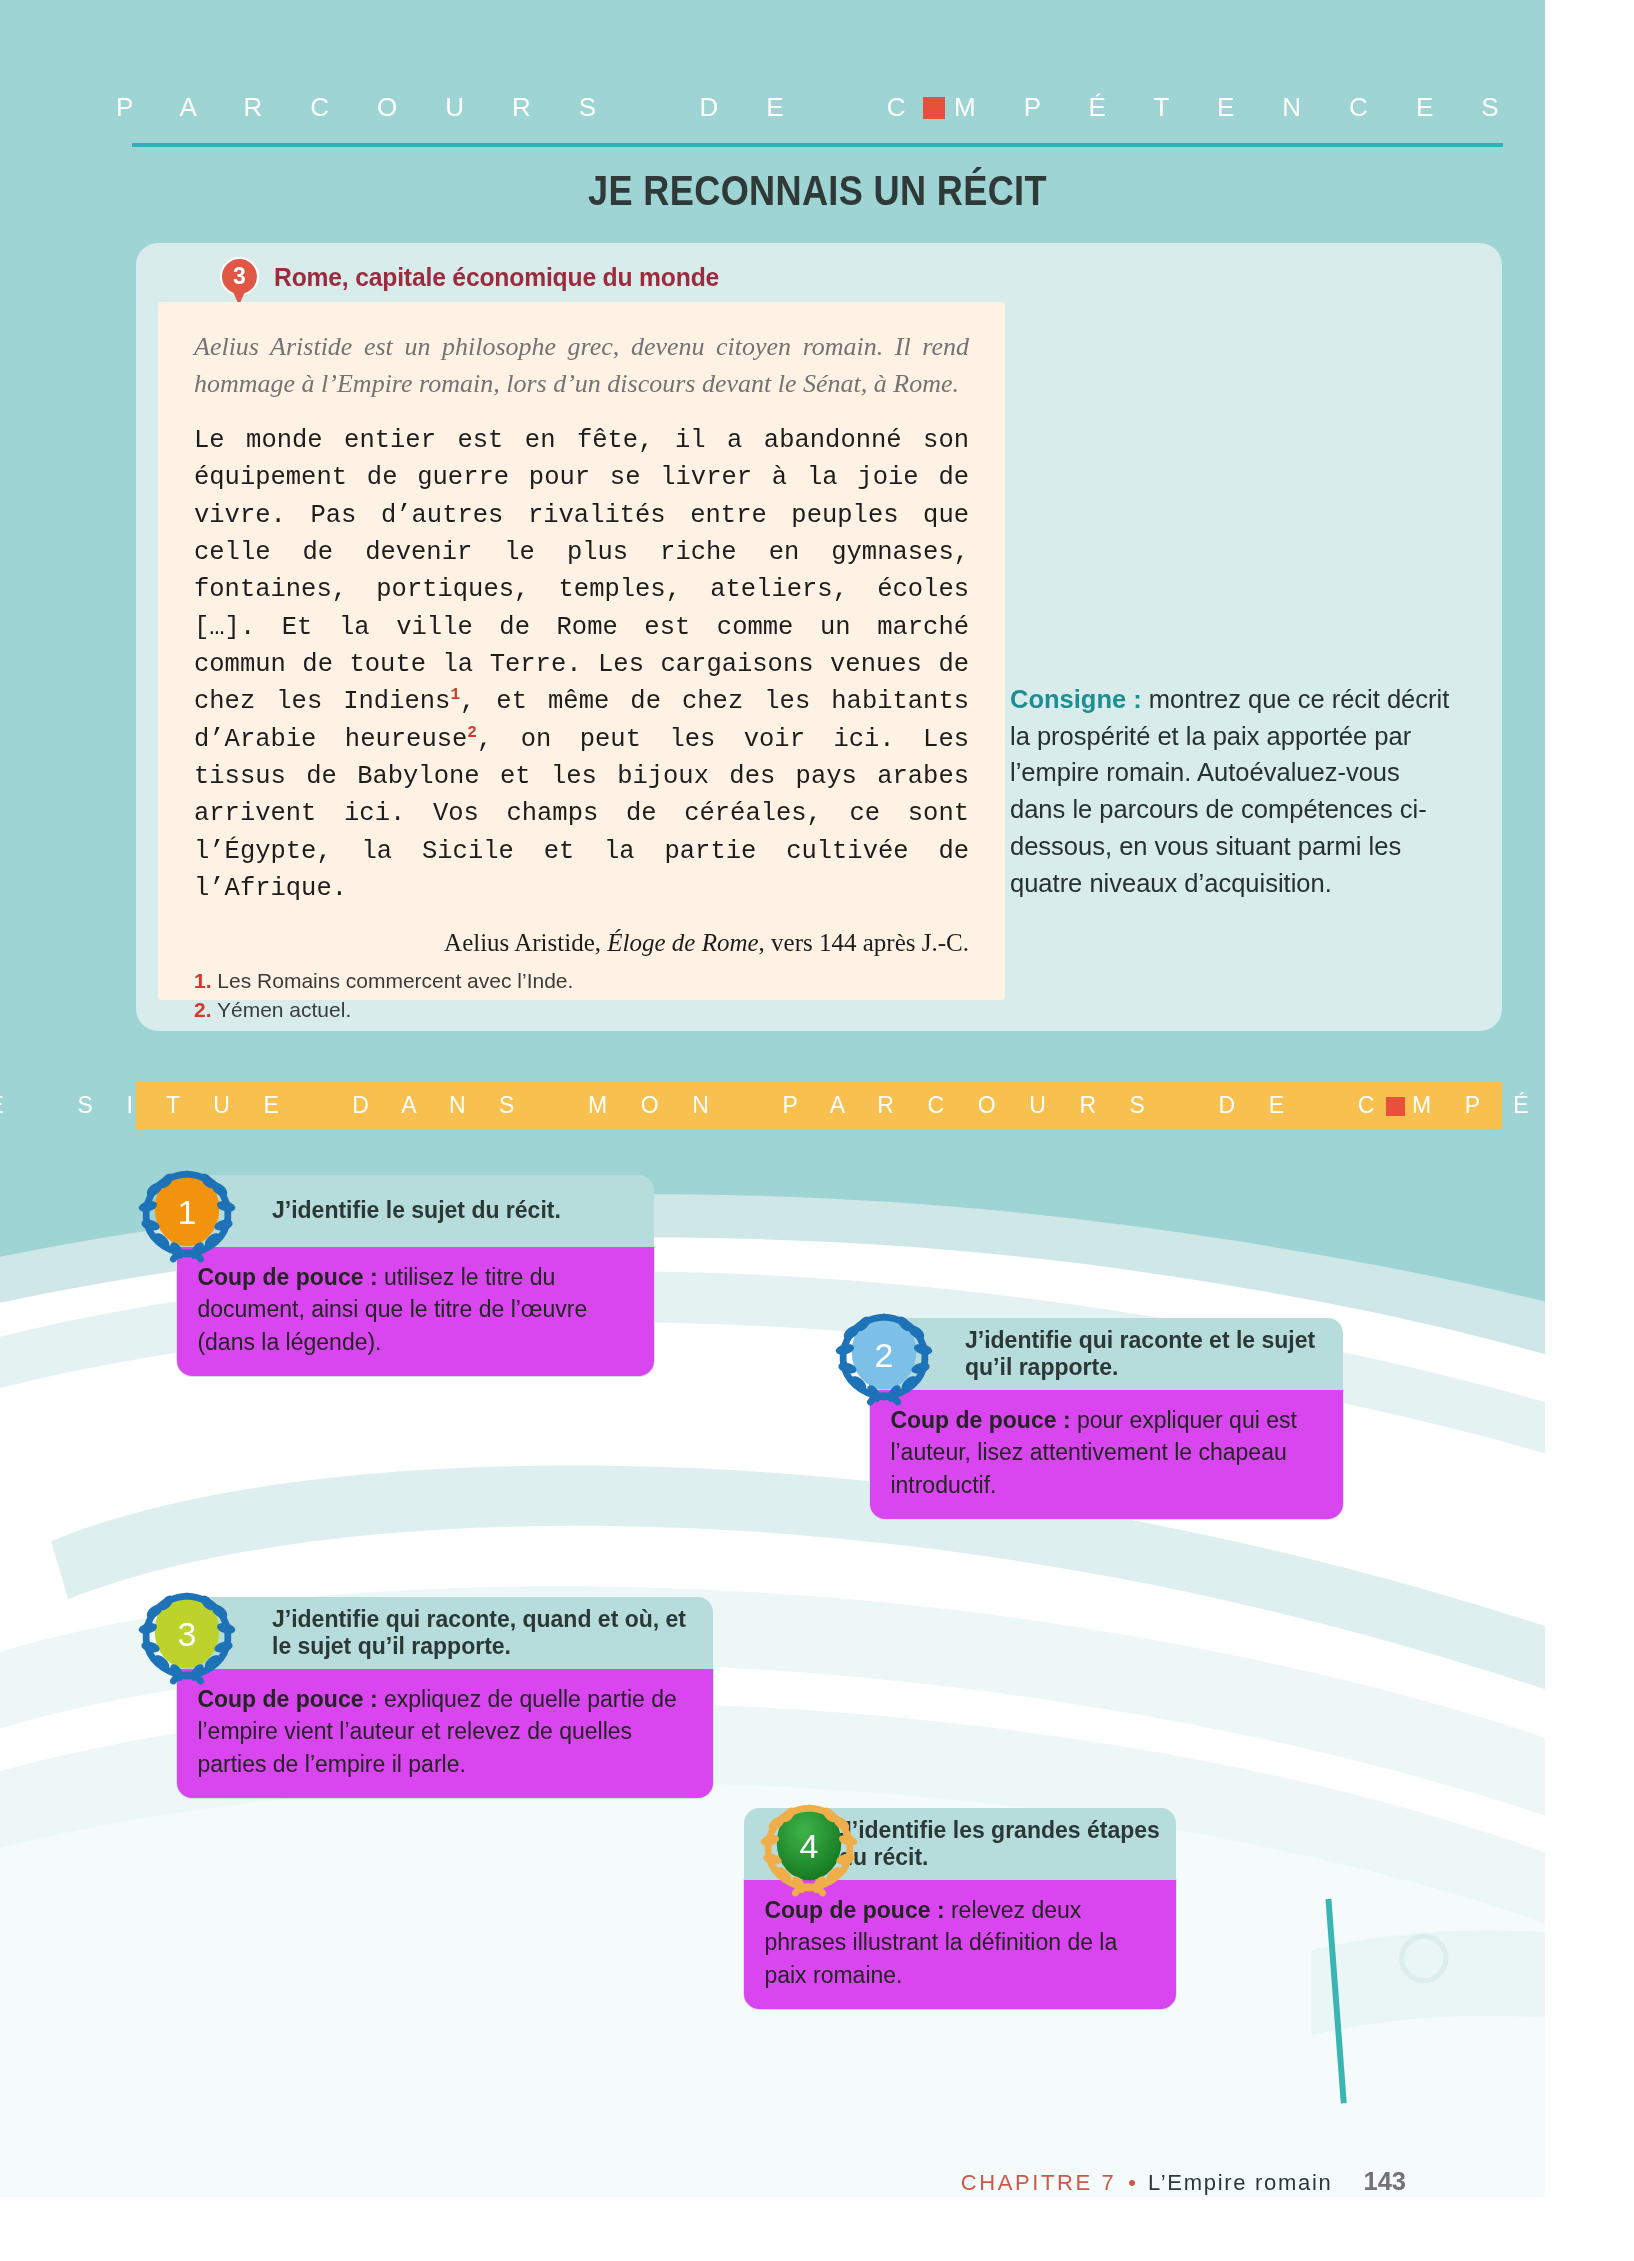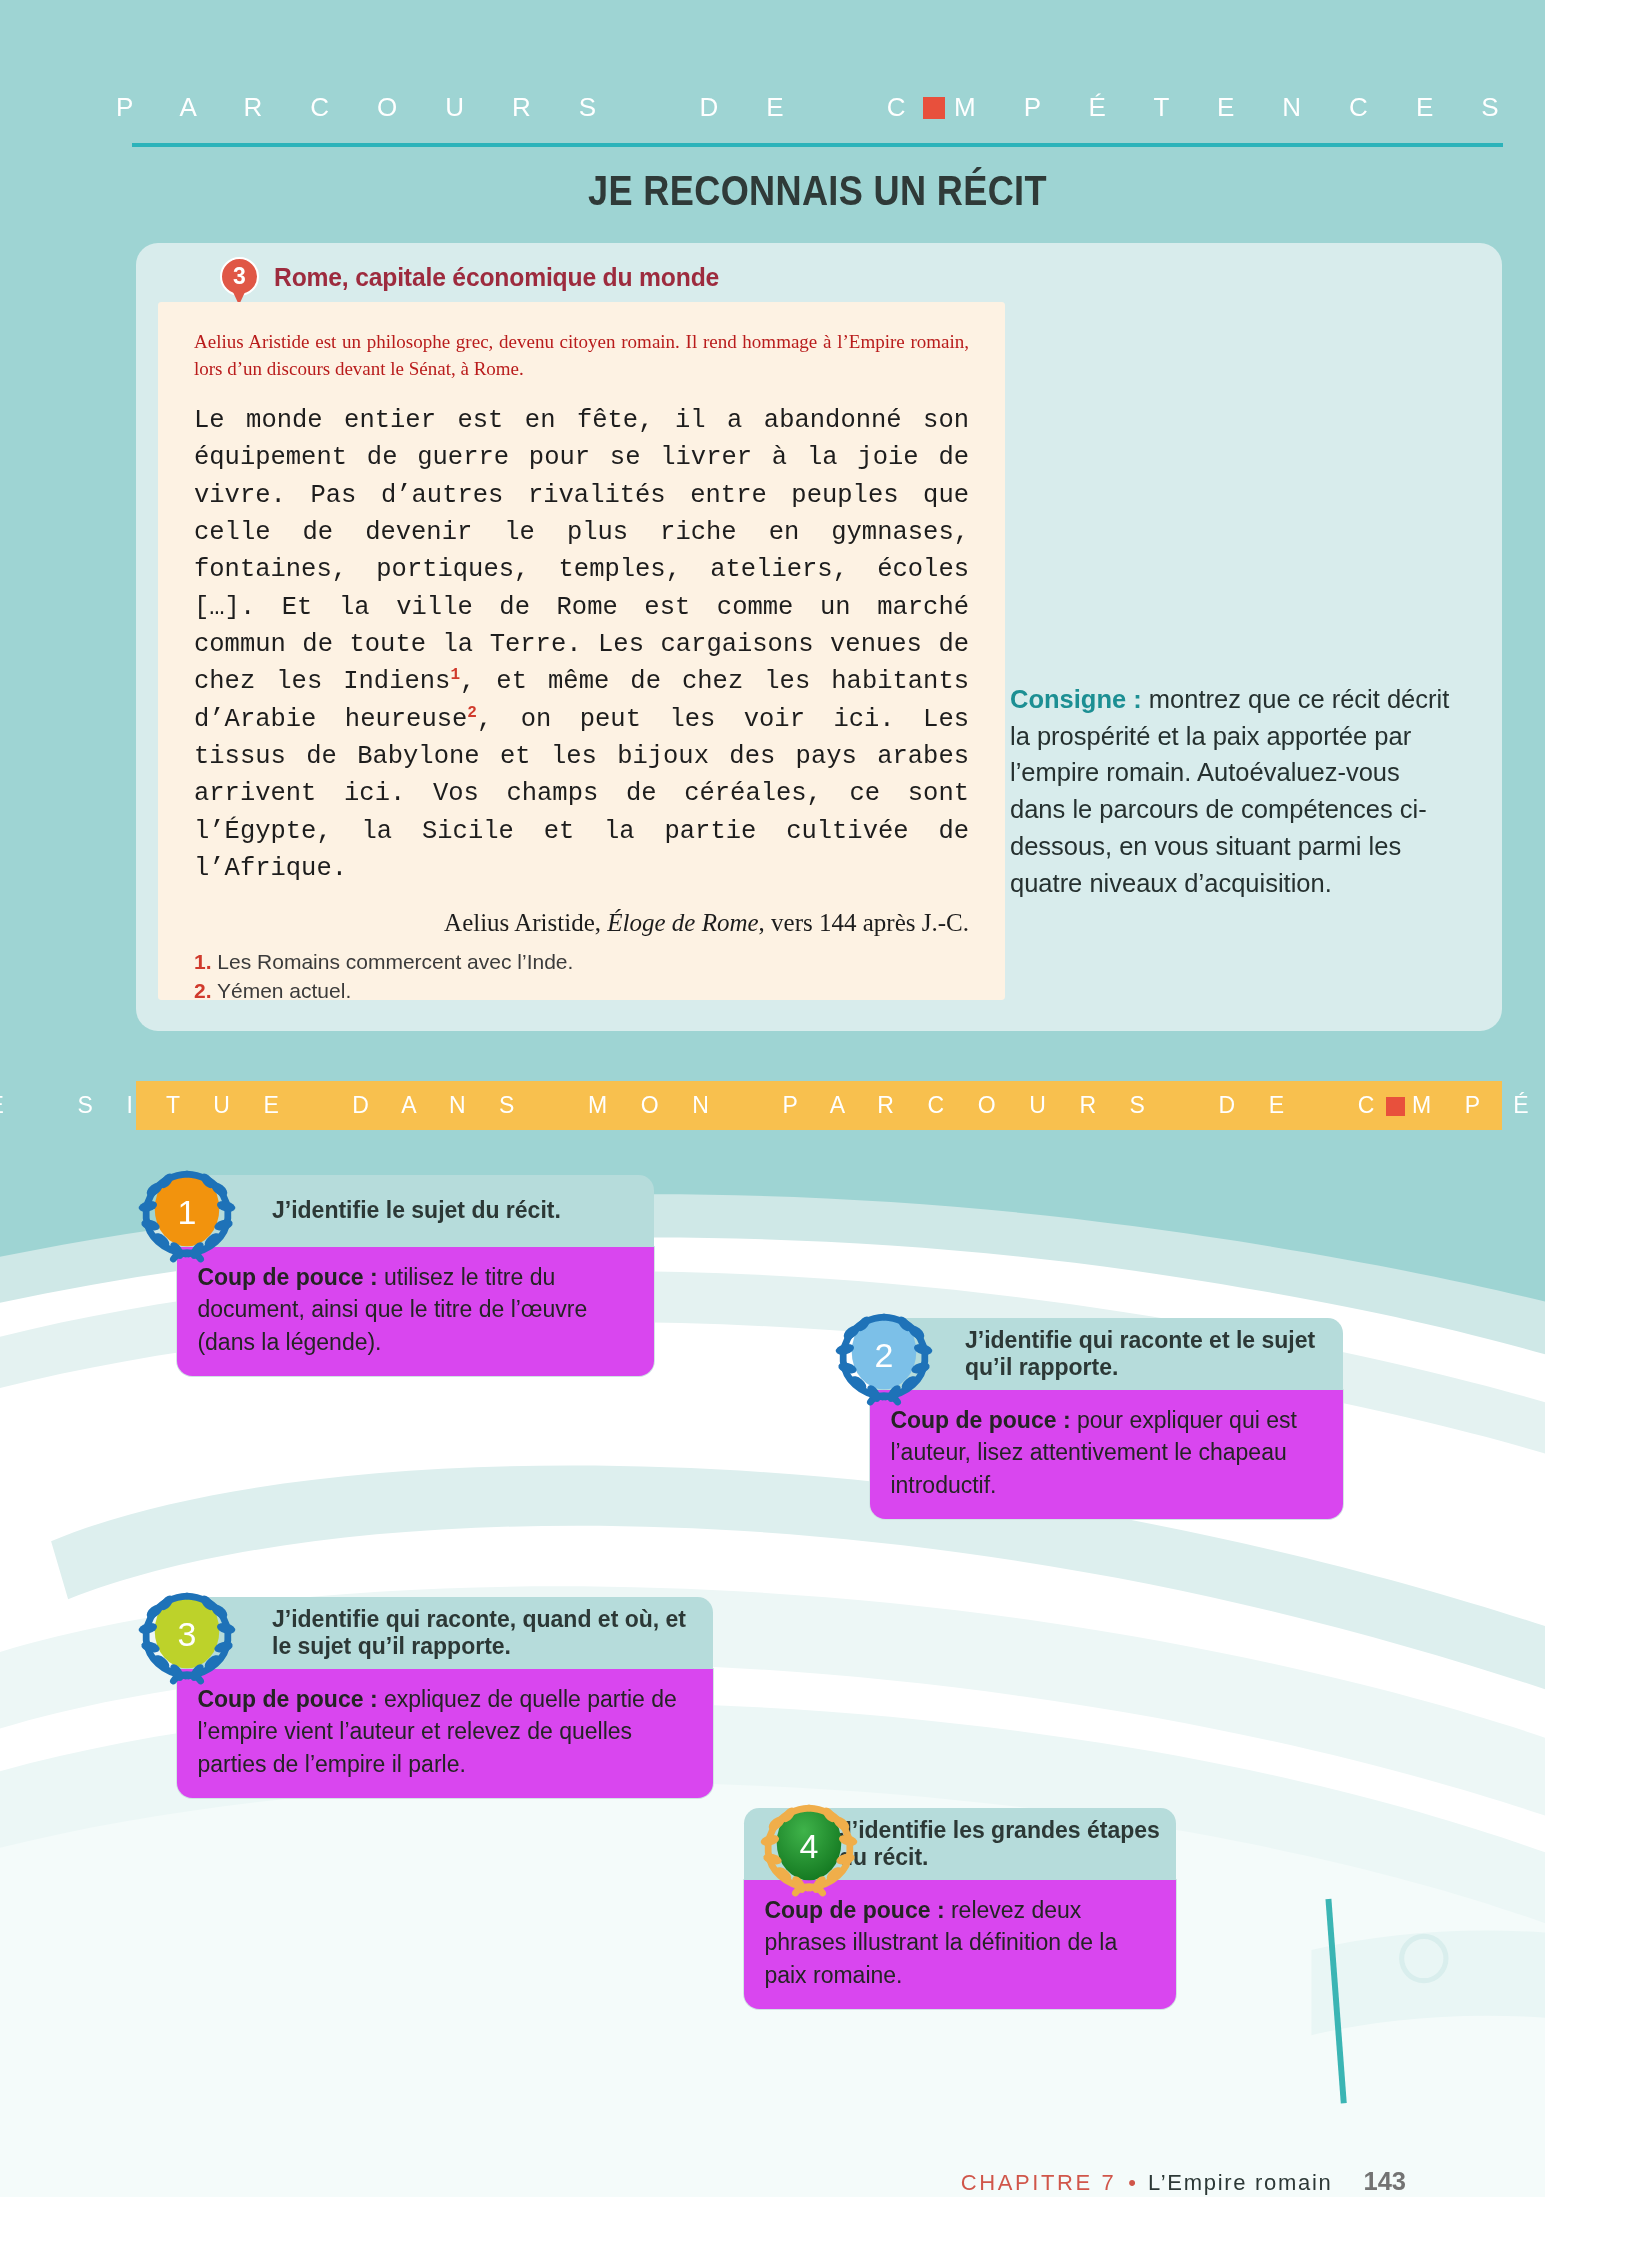--- a/index.html
+++ b/index.html
@@ -79,21 +79,21 @@
     transform:scaleX(0.95); transform-origin:left top;
   }
 
   .doc-body {
     position:absolute; left:158px; top:302px; width:847px; height:698px;
     background:#fdf2e3; border-radius:3.4px;
     padding:27px 36px 22px 36px;
   }
   .src-intro {
     font-family:"Liberation Serif", serif;
-    font-size:19px; line-height:1.42; color:#b91c1c;
+    font-style:italic; font-size:26px; line-height:1.42; color:#737373;
     text-align:justify;
   }
   .src-text {
     font-family:Liberation Mono, monospace;
     font-size:25.5px; line-height:1.465; color:#1d1d1d;
     text-align:justify; margin-top:19px;
   }
   .src-text sup { color:#d03a2c; font-size:16px; font-weight:700; }
   .src-credit {
     font-family:"Liberation Serif", serif;

